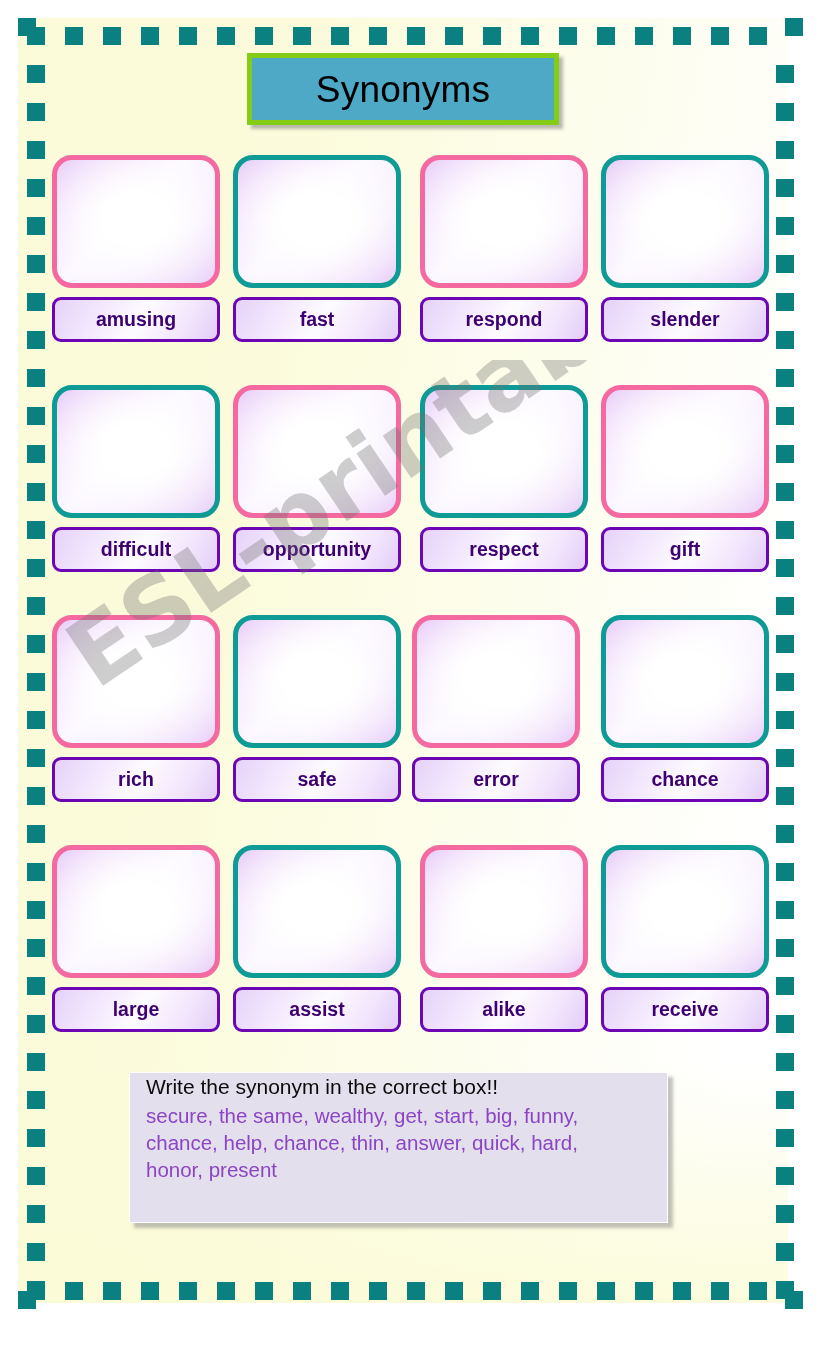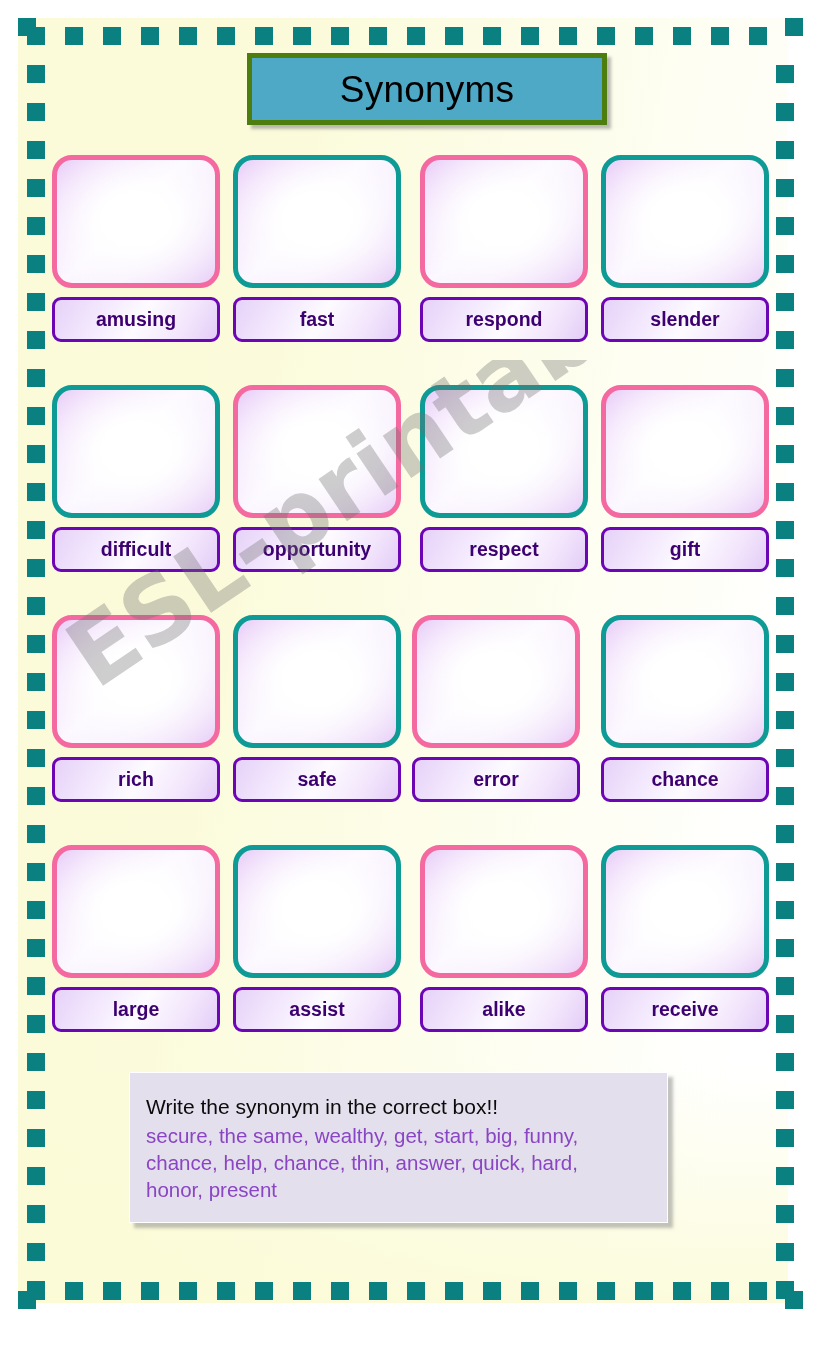--- a/index.html
+++ b/index.html
@@ -54,23 +54,23 @@
     width: 18px;
     height: 18px;
     background: #0b8080;
   }
 
   
   .title-wrap {
     position: absolute;
     left: 247px;
     top: 53px;
-    width: 360px;
+    width: 312px;
     height: 72px;
-    background: #4d7c0f;
+    background: #84cc16;
     padding: 5px;
     box-sizing: border-box;
     box-shadow: 4px 4px 3px rgba(130,130,130,.55);
   }
   .title-bar {
     width: 100%;
     height: 100%;
     background: #4da9c6;
     display: flex;
     align-items: center;
@@ -142,21 +142,21 @@
   .instructions {
     position: absolute;
     left: 129px;
     top: 1072px;
     width: 539px;
     height: 151px;
     background: #e4dfec;
     border: 1px solid #ffffff;
     box-sizing: border-box;
     box-shadow: 5px 5px 3px rgba(135,135,135,.5);
-    padding: 20px 0 0 16px;
+    padding: 0 0 0 16px;
   }
   .instr-head {
     font-size: 21px;
     color: #0b0b0b;
     line-height: 1.32;
     margin: 0 0 1px 0;
   }
   .instr-words {
     font-size: 20.5px;
     color: #8a45c4;

